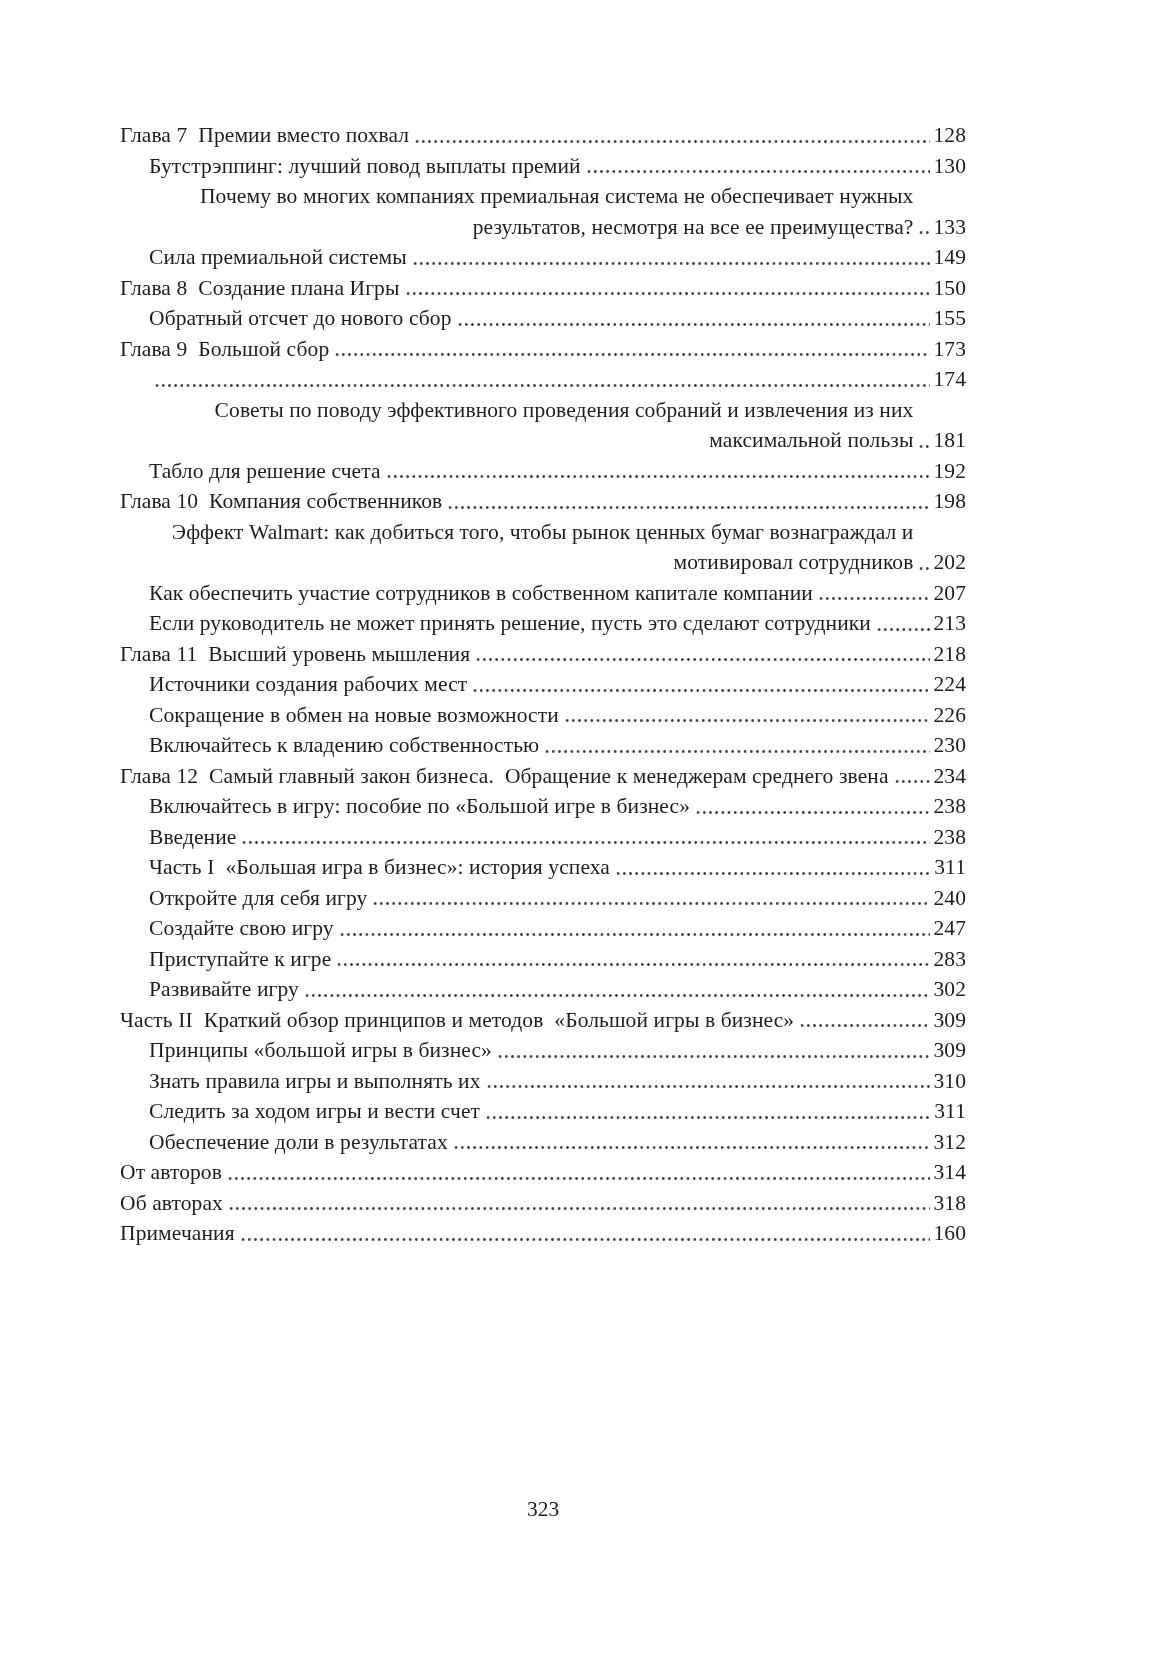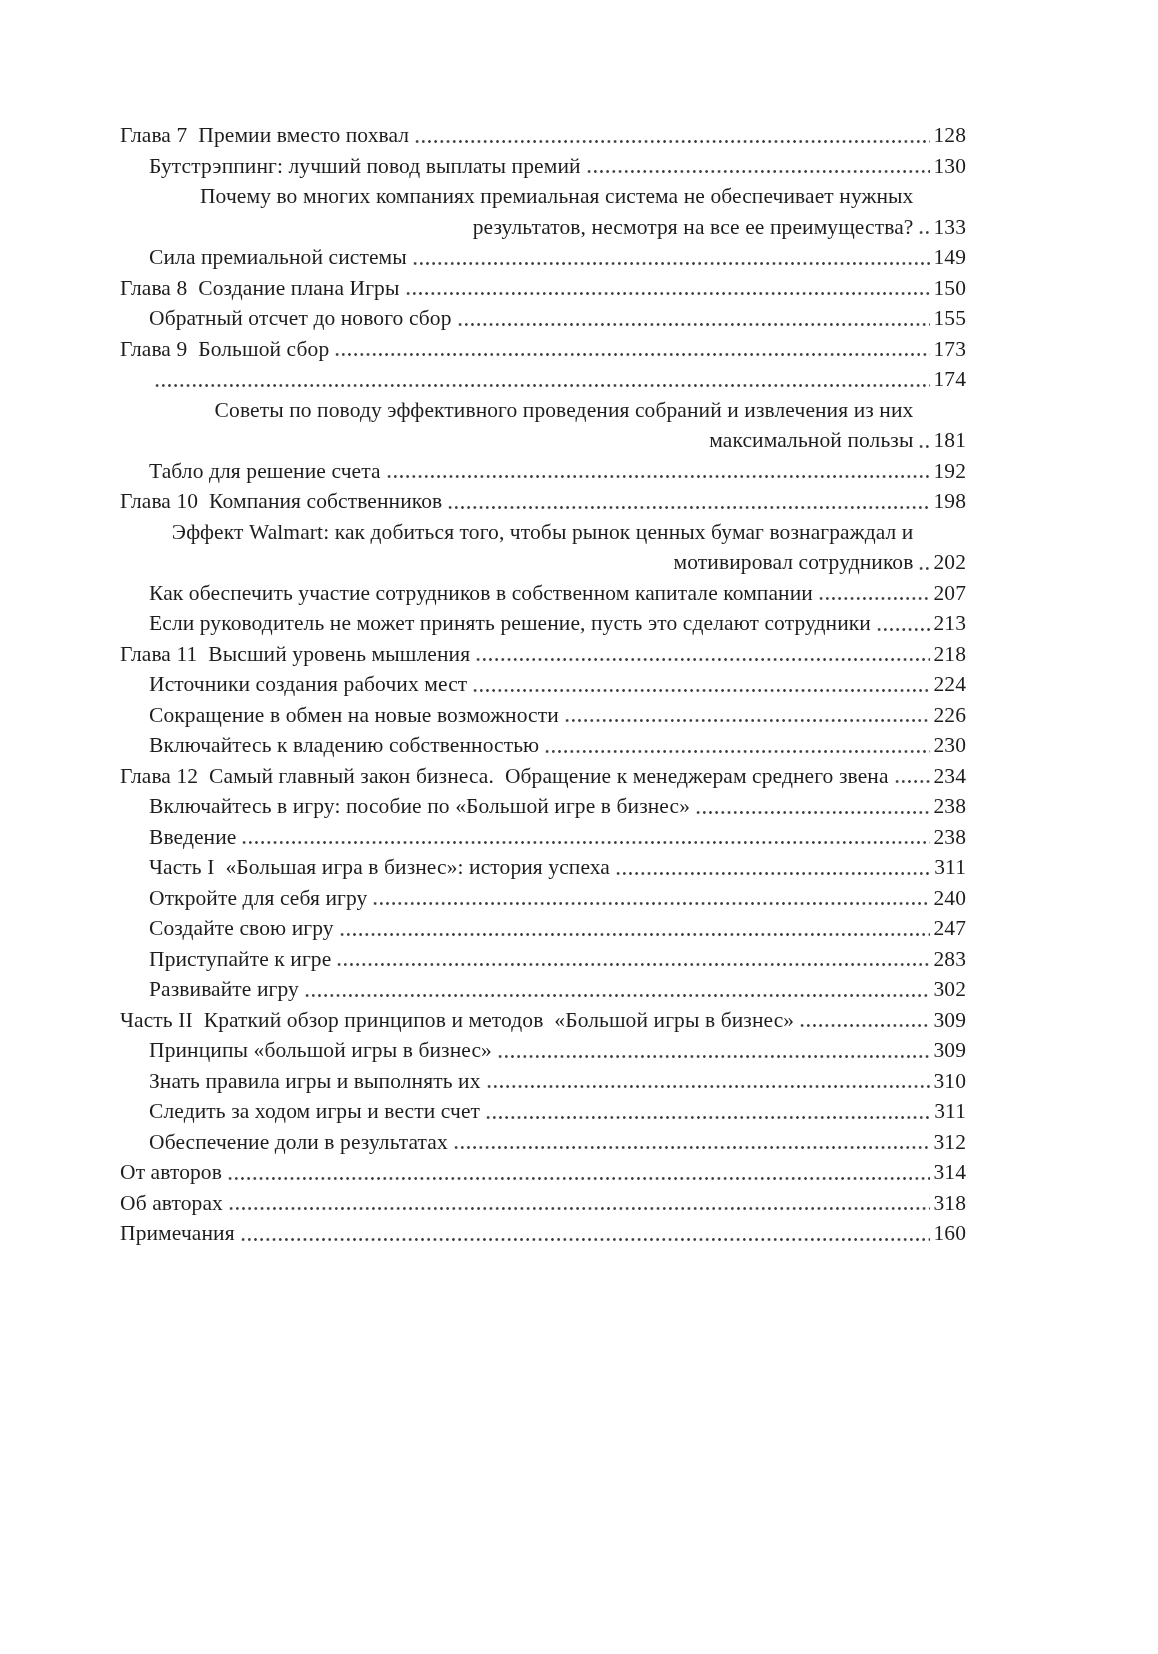--- a/index.html
+++ b/index.html
@@ -222,13 +222,16 @@
     <span class="label">Об авторах</span>
     <span class="dots"></span>
     <span class="pg">318</span>
   </div>
       <div class="entry level-0">
     <span class="label">Примечания</span>
     <span class="dots"></span>
     <span class="pg">160</span>
   </div>
     </div>
+  <div class="page-footer">
+    <span>323</span>
+  </div>
 </div>
 
 </body></html>

